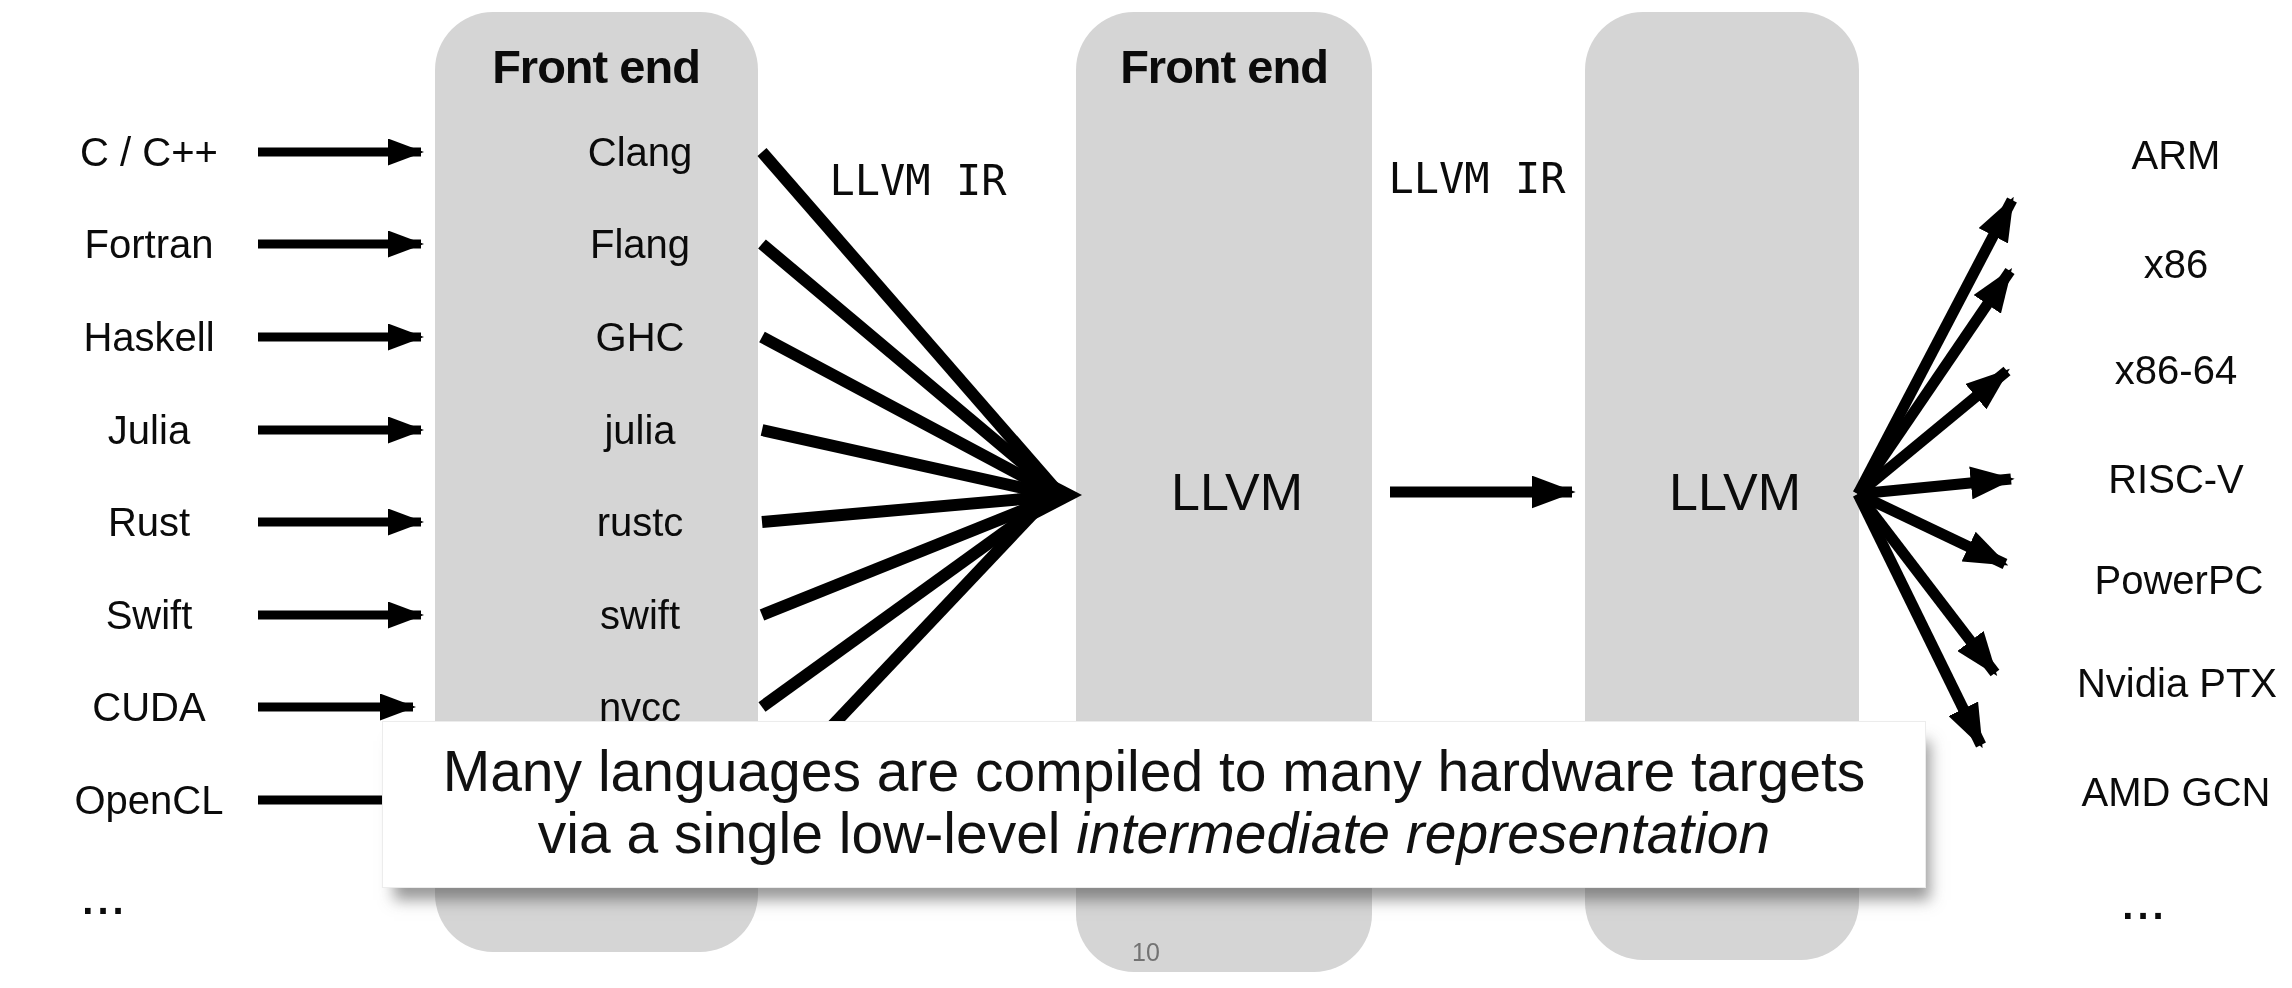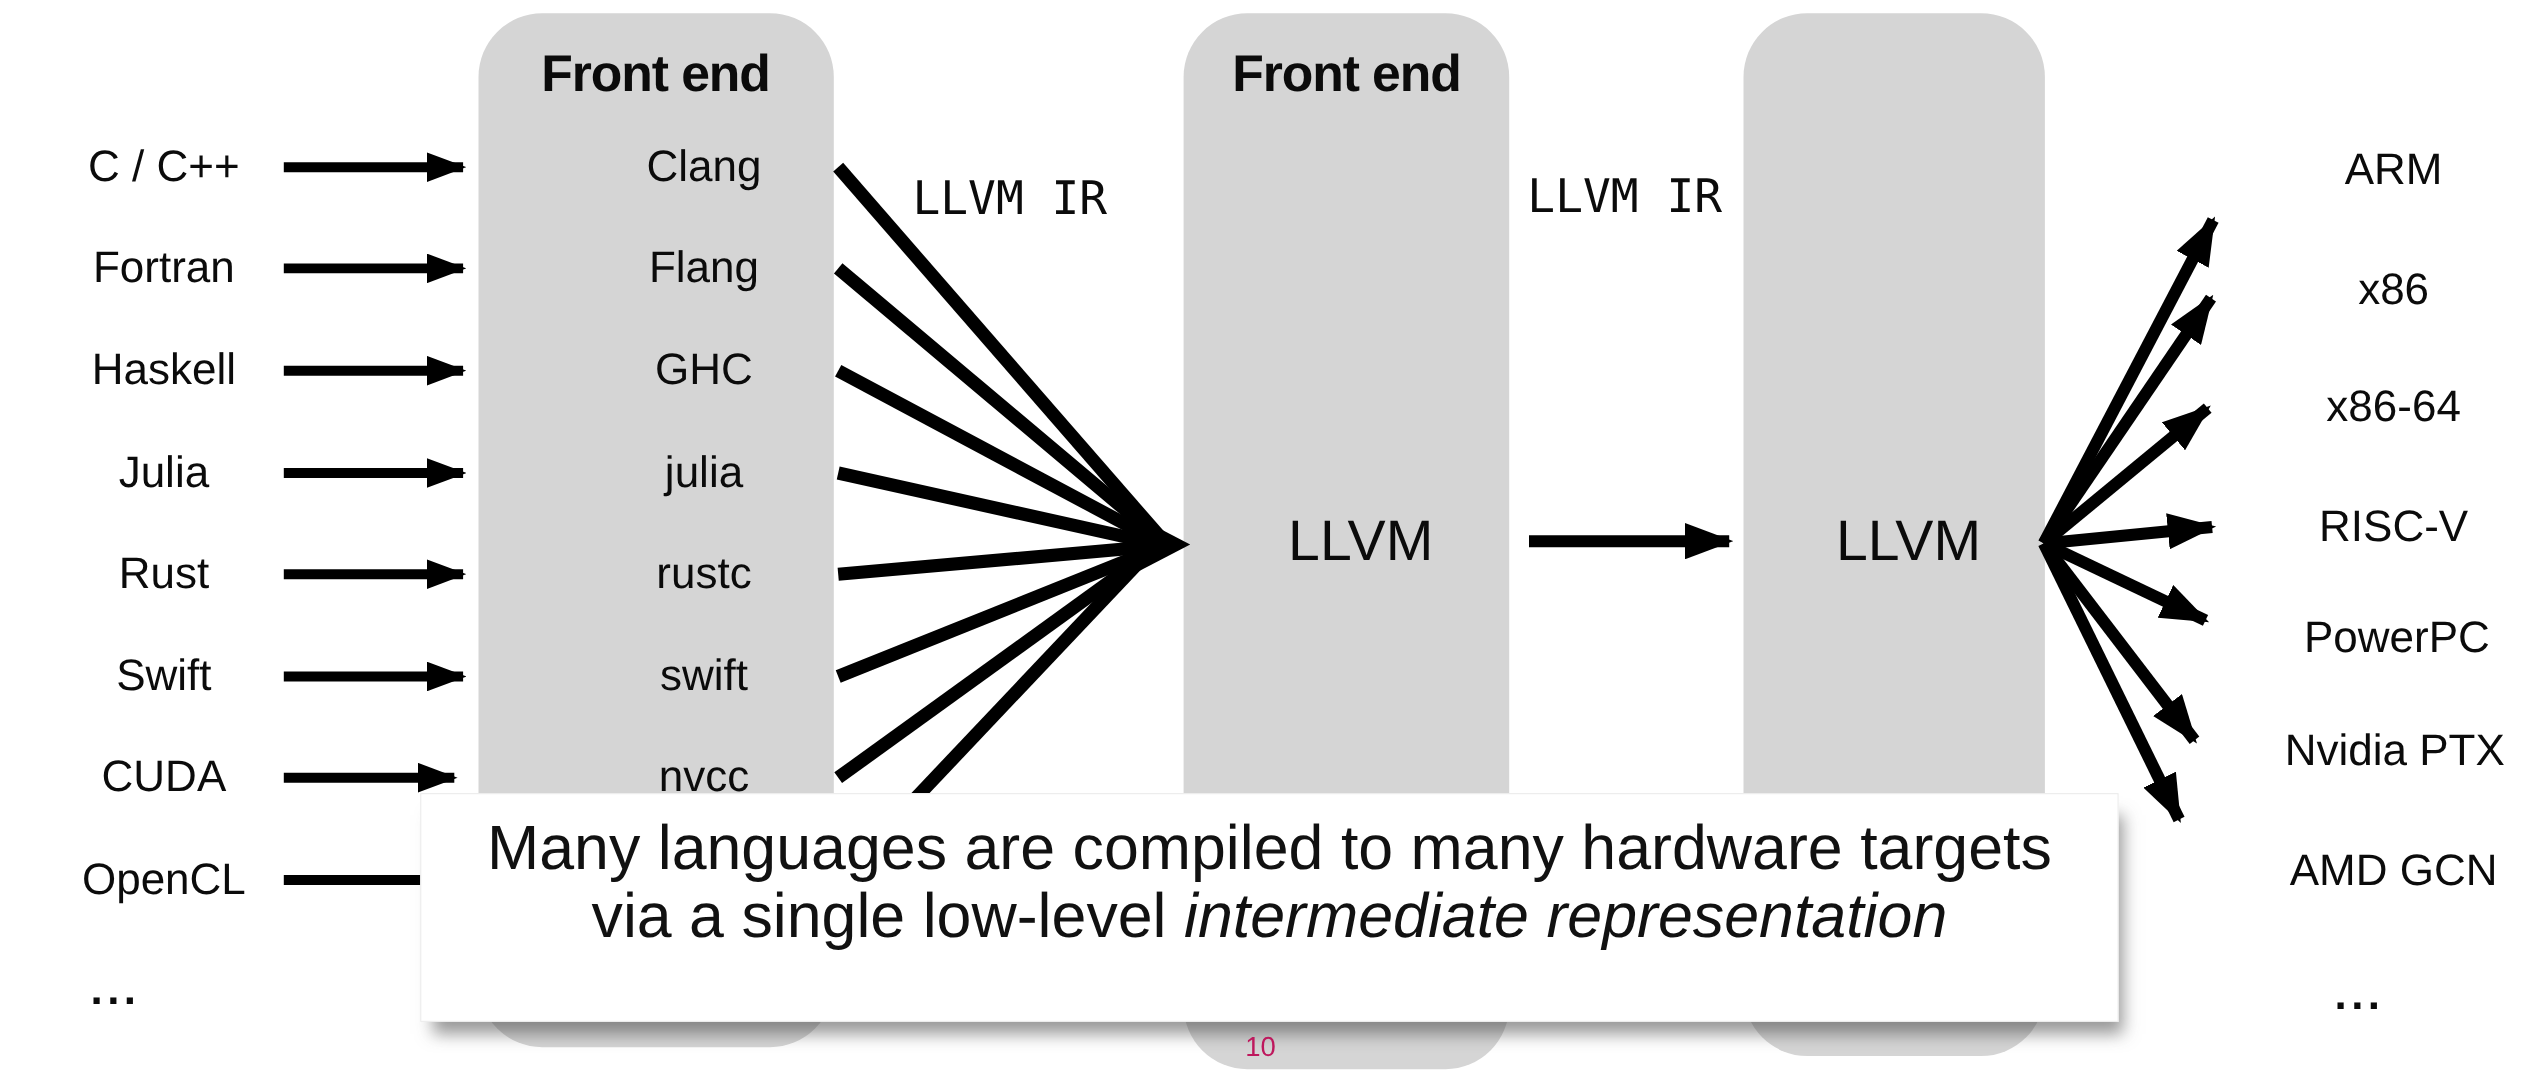--- a/index.html
+++ b/index.html
@@ -8,29 +8,29 @@
     font-family:"Liberation Sans",sans-serif;color:#0b0b0b;overflow:hidden;
   }
   #diagram-svg{position:absolute;left:0;top:0;z-index:0;}
   .lbl{position:absolute;transform:translate(-50%,-50%);white-space:nowrap;z-index:2;}
   .rowlabel{font-size:40px;letter-spacing:0px;margin-left:44px;}
   .boxtitle{font-size:47px;font-weight:bold;letter-spacing:-1px;}
   .llvm{font-size:52px;letter-spacing:0px;margin-left:13px;}
   .mono{font-family:"DejaVu Sans Mono",monospace;font-size:42px;}
   .dots{font-size:40px;font-weight:bold;letter-spacing:4px;}
   #caption-box{
-    position:absolute;left:382px;top:721px;width:1544px;height:208px;
+    position:absolute;left:382px;top:721px;width:1544px;height:167px;
     background:#ffffff;z-index:5;border:1px solid #ececec;
     box-shadow:8px 16px 14px -4px rgba(70,70,70,0.55);
     text-align:center;box-sizing:border-box;padding-top:18px;
   }
   #caption-box .cap-line{font-size:57px;line-height:62px;color:#111;}
   #caption-box em{font-style:italic;margin-top:11px;}
   #page-number{position:absolute;transform:translate(-50%,0);left:1146px;top:938px;
-    font-size:25px;color:#be185d;z-index:6;}
+    font-size:25px;color:#737373;z-index:6;}
 </style>
 </head>
 <body>
 
 <div id="slide">
 
   <svg id="diagram-svg" width="2292" height="988" viewBox="0 0 2292 988">
     <defs>
       <marker id="ah" viewBox="0 0 12 9" refX="11" refY="4.5" markerWidth="4" markerHeight="3" orient="auto" markerUnits="strokeWidth">
         <path d="M0,0 L12,4.5 L0,9 Z" fill="#000"></path>

